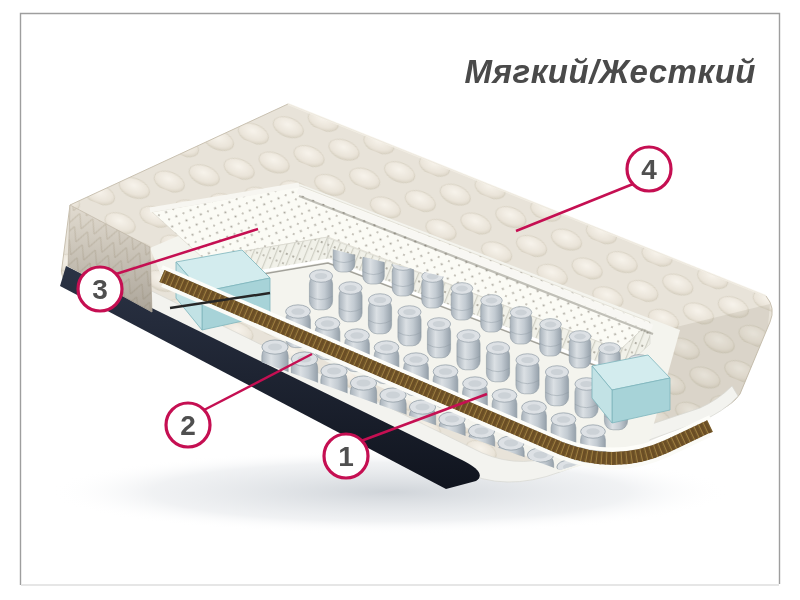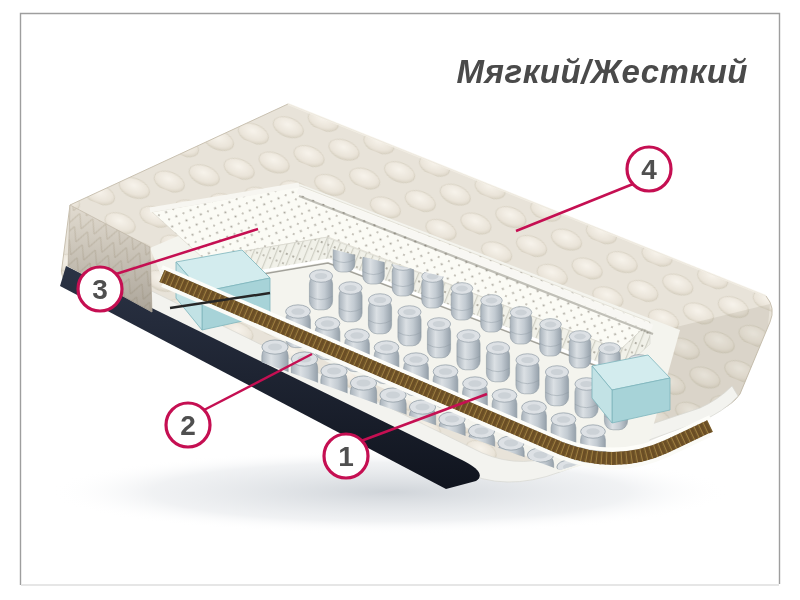--- a/index.html
+++ b/index.html
@@ -1,20 +1,20 @@
 <!DOCTYPE html>
 <html><head>
 <meta charset="utf-8">
 <style>
   html,body{margin:0;padding:0;background:#fff;}
   #stage{position:relative;width:800px;height:600px;background:#ffffff;overflow:hidden;
          font-family:"Liberation Sans",sans-serif;}
   #stage svg{position:absolute;left:0;top:0;}
   #page-title{
-     position:absolute;top:53px;right:52px;
+     position:absolute;top:53px;right:44px;
      font-family:"Liberation Sans",sans-serif;
      font-size:33px;font-style:italic;font-weight:600;
      color:#4a4a4a;letter-spacing:.5px;white-space:nowrap;
   }
   .co-num{font-family:"Liberation Sans",sans-serif;font-weight:bold;font-size:28px;fill:#4f4f4f;}
 </style>
 </head>
 <body>
 
 <div id="stage">

